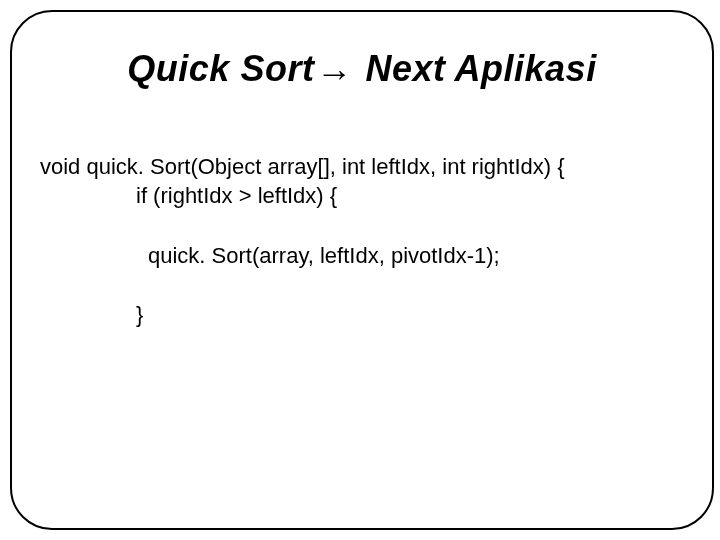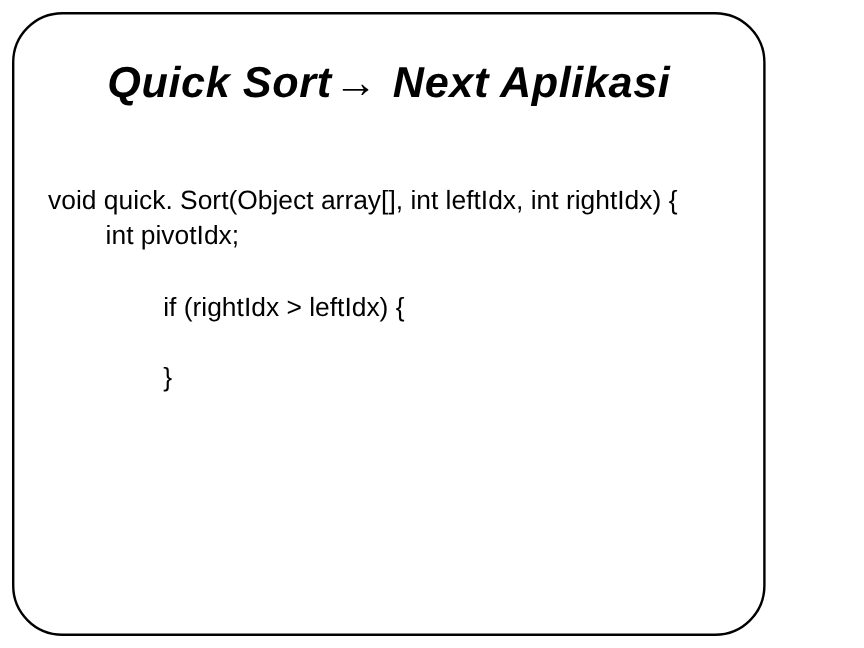--- a/index.html
+++ b/index.html
@@ -5,21 +5,21 @@
   html, body {
     margin: 0;
     padding: 0;
     width: 720px;
     height: 540px;
     background: #ffffff;
     font-family: Arial, Helvetica, sans-serif;
   }
   .slide {
     box-sizing: border-box;
-    width: 628px;
+    width: 704px;
     height: 520px;
     margin: 10px;
     border: 2.5px solid #000;
     border-radius: 42px;
     padding: 24px 28px 20px 28px;
     position: relative;
     overflow: hidden;
   }
   .title {
     font-size: 36px;
@@ -49,18 +49,18 @@
 </head>
 <body>
 
 <div class="slide">
   <div class="title">
     <span>Quick Sort</span><span class="arrow">→</span><span> Next Aplikasi</span>
   </div>
 
   <div class="code">
 <span>void quick. Sort(Object array[], int leftIdx, int rightIdx) {</span>
-<span class="ind1">int pivotIdx;</span>
 <span class="ind2">if (rightIdx &gt; leftIdx) {</span>
+<span class="ind3">quick. Sort(array, leftIdx, pivotIdx-1);</span>
 <span class="ind2">}</span>
 
   </div>
 </div>
 
 </body></html>

